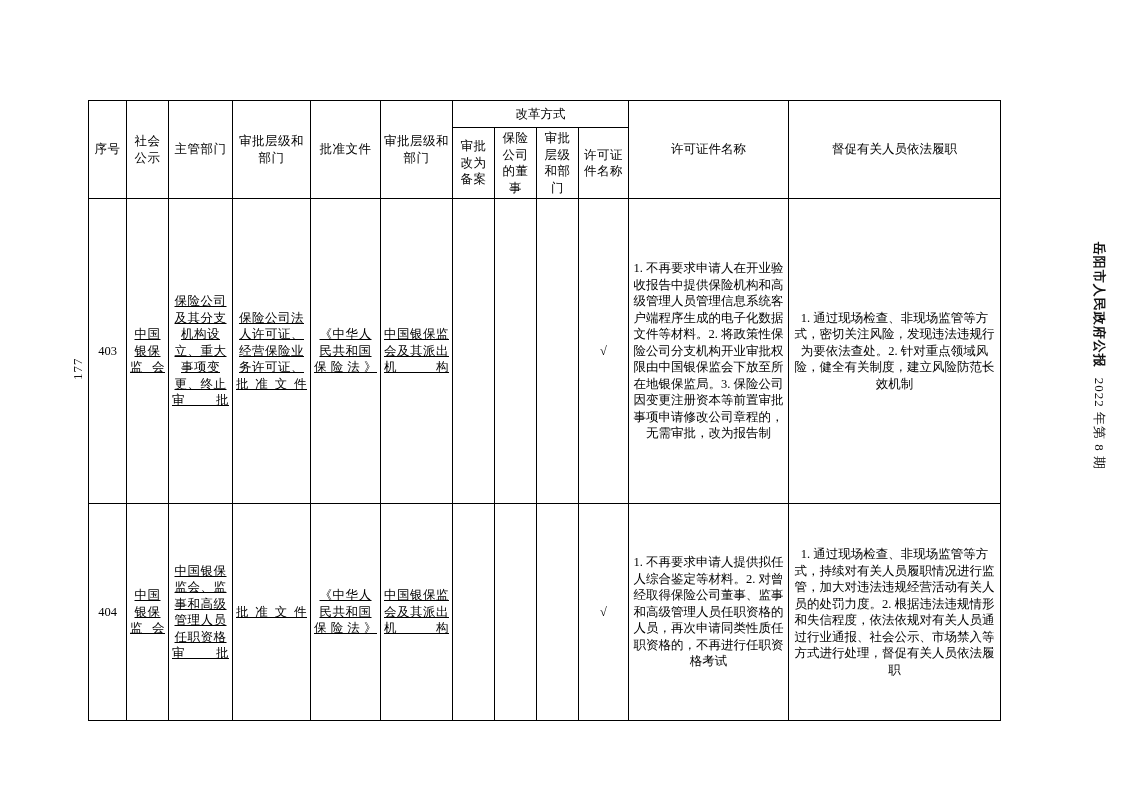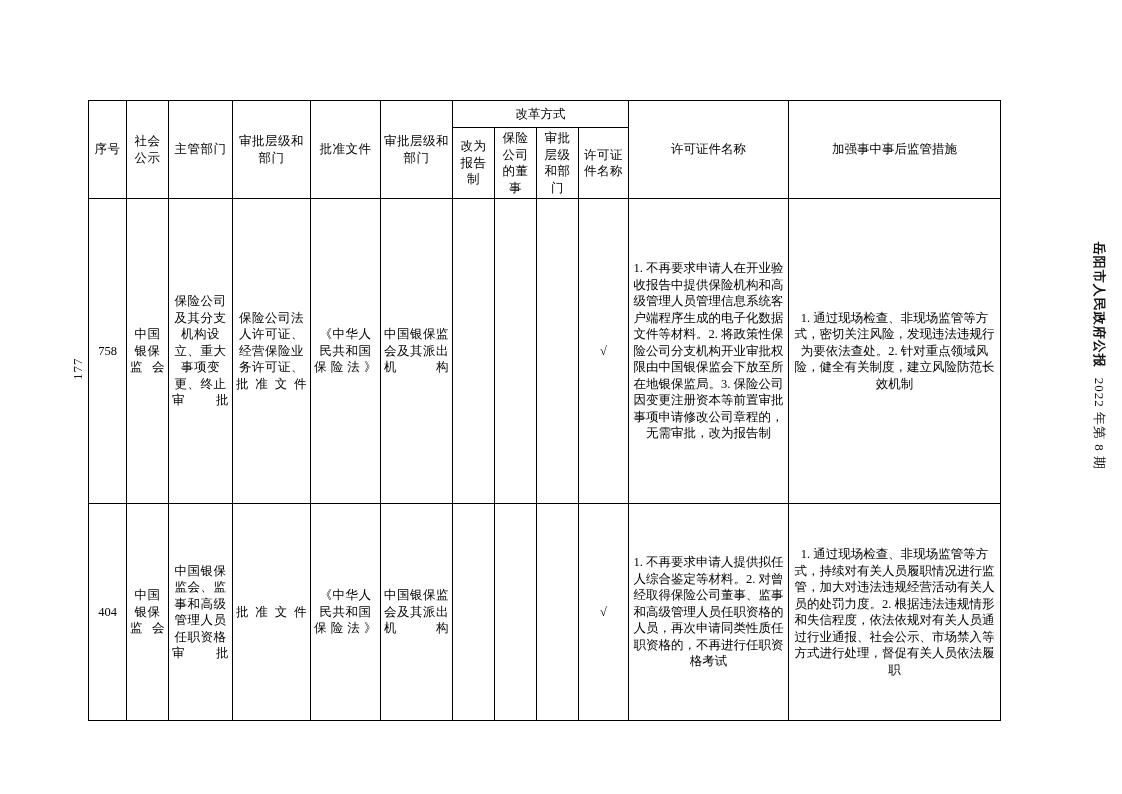--- a/index.html
+++ b/index.html
@@ -85,20 +85,21 @@
     height: 22px;
   }
 
   td.cell-vert {
     font-size: 12.5px;
     line-height: 1.5;
     letter-spacing: 0.5px;
     text-align: justify;
     text-align-last: justify;
     padding: 4px 7px;
+    text-decoration: underline;
   }
   td.cell-seq {
     font-size: 13px;
   }
   td.cell-body {
     text-align: left;
     vertical-align: top;
     padding: 6px 6px;
     line-height: 1.52;
     font-size: 12.5px;
@@ -139,32 +140,32 @@
       <thead>
         <tr>
           <th rowspan="2" class="hdr-vert">序号</th>
           <th rowspan="2" class="hdr-vert">社会公示</th>
           <th rowspan="2" class="hdr-vert">主管部门</th>
           <th rowspan="2" class="hdr-vert">审批层级和部门</th>
           <th rowspan="2" class="hdr-vert">批准文件</th>
           <th rowspan="2" class="hdr-vert">审批层级和部门</th>
           <th colspan="4" class="hdr-reform-ways">改革方式</th>
           <th rowspan="2">许可证件名称</th>
-          <th rowspan="2">加强事中事后监管措施</th>
+          <th rowspan="2">督促有关人员依法履职</th>
         </tr>
         <tr>
-          <th class="hdr-vert">改为报告制</th>
+          <th class="hdr-vert">审批改为备案</th>
           <th class="hdr-vert">保险公司的董事</th>
           <th class="hdr-vert">审批层级和部门</th>
           <th class="hdr-vert">许可证件名称</th>
         </tr>
       </thead>
       <tbody>
         <tr class="row-1">
-          <td class="cell-seq">758</td>
+          <td class="cell-seq">403</td>
           <td class="cell-vert">中国银保监会</td>
           <td class="cell-vert">保险公司及其分支机构设立、重大事项变更、终止审批</td>
           <td class="cell-vert">保险公司法人许可证、经营保险业务许可证、批准文件</td>
           <td class="cell-vert">《中华人民共和国保险法》</td>
           <td class="cell-vert">中国银保监会及其派出机构</td>
           <td class="cell-check"></td>
           <td class="cell-check"></td>
           <td class="cell-check"></td>
           <td class="cell-check">√</td>
           <td class="cell-body">1. 不再要求申请人在开业验收报告中提供保险机构和高级管理人员管理信息系统客户端程序生成的电子化数据文件等材料。2. 将政策性保险公司分支机构开业审批权限由中国银保监会下放至所在地银保监局。3. 保险公司因变更注册资本等前置审批事项申请修改公司章程的，无需审批，改为报告制</td>

